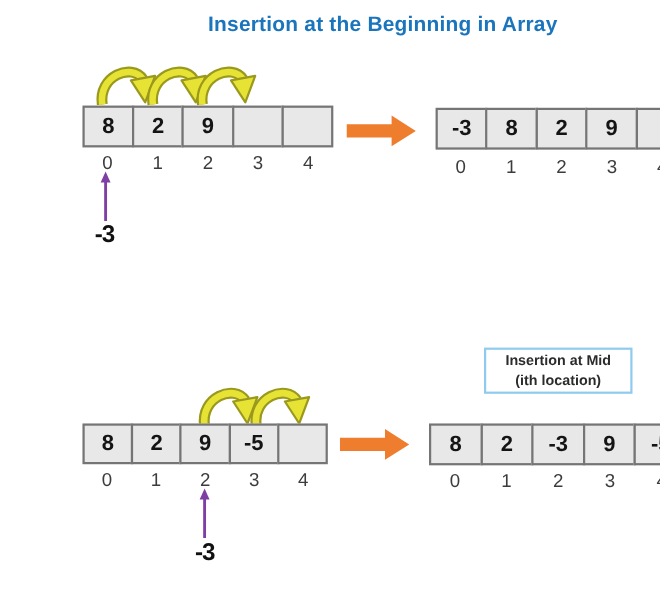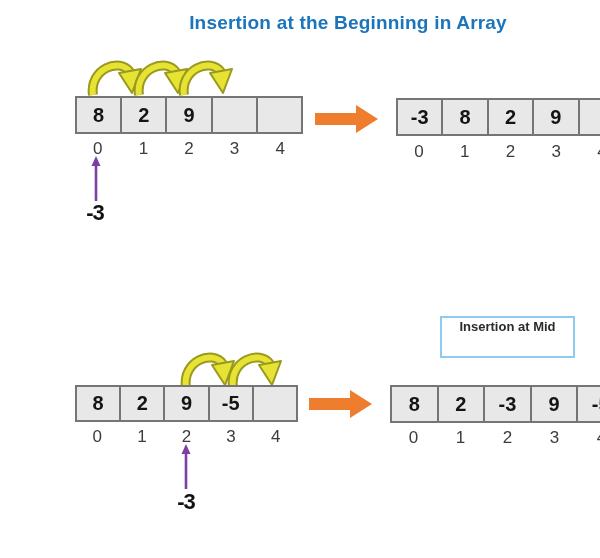--- a/index.html
+++ b/index.html
@@ -31,21 +31,21 @@
   }
   .insert-label{
     font-weight:bold;font-size:22px;color:#111;text-align:center;
     letter-spacing:-1px;
   }
   .infobox{
     left:392px;top:316px;width:131px;height:38px;
     border:2px solid var(--info-border,#8FCBEE);
     background:#fff;text-align:center;
     font-weight:bold;font-size:13px;color:#2b2b2b;
-    display:flex;flex-direction:row;justify-content:center;line-height:1.35;
+    display:flex;flex-direction:column;justify-content:center;line-height:1.35;
   }
   svg{display:block;}
 </style>
 </head>
 <body style="--title-blue: #1B75BC; --cell-fill: #E9E8E8; --cell-border: #757575; --value-color: #141414; --index-color: #3C3C3C; --orange: #EE7D2E; --yellow: #E6E335; --yellow-dark: #9A991D; --purple: #7D3FA4; --info-border: #8FCBEE;">
 
 <div class="abs" style="left:0;top:0;width:600px;height:558px;margin-left:48px;">
 
   <div class="abs title title1">Insertion at the Beginning in Array</div>
 
@@ -101,20 +101,21 @@
     <div class="idx">0</div>
     <div class="idx">1</div>
     <div class="idx">2</div>
     <div class="idx">3</div>
     <div class="idx">4</div>
   </div>
 
 
   <div class="abs infobox">
     <div>Insertion at Mid</div>
+    <div>(ith location)</div>
   </div>
 
   <svg class="abs" style="left:131px;top:349px;" width="58" height="40" viewBox="0 0 58 40">
     <path d="M7,38 C3,12 34,0 44,15" fill="none" style="stroke:var(--yellow-dark,#9A991D)" stroke-width="10"></path>
     <path d="M7,38 C3,12 34,0 44,15" fill="none" style="stroke:var(--yellow,#E6E335)" stroke-width="6"></path>
     <polygon points="33,16 55,12 46,36" style="fill:var(--yellow,#E6E335);stroke:var(--yellow-dark,#9A991D)" stroke-width="2" stroke-linejoin="round"></polygon>
   </svg>
   <svg class="abs" style="left:178px;top:349px;" width="58" height="40" viewBox="0 0 58 40">
     <path d="M7,38 C3,12 34,0 44,15" fill="none" style="stroke:var(--yellow-dark,#9A991D)" stroke-width="10"></path>
     <path d="M7,38 C3,12 34,0 44,15" fill="none" style="stroke:var(--yellow,#E6E335)" stroke-width="6"></path>

